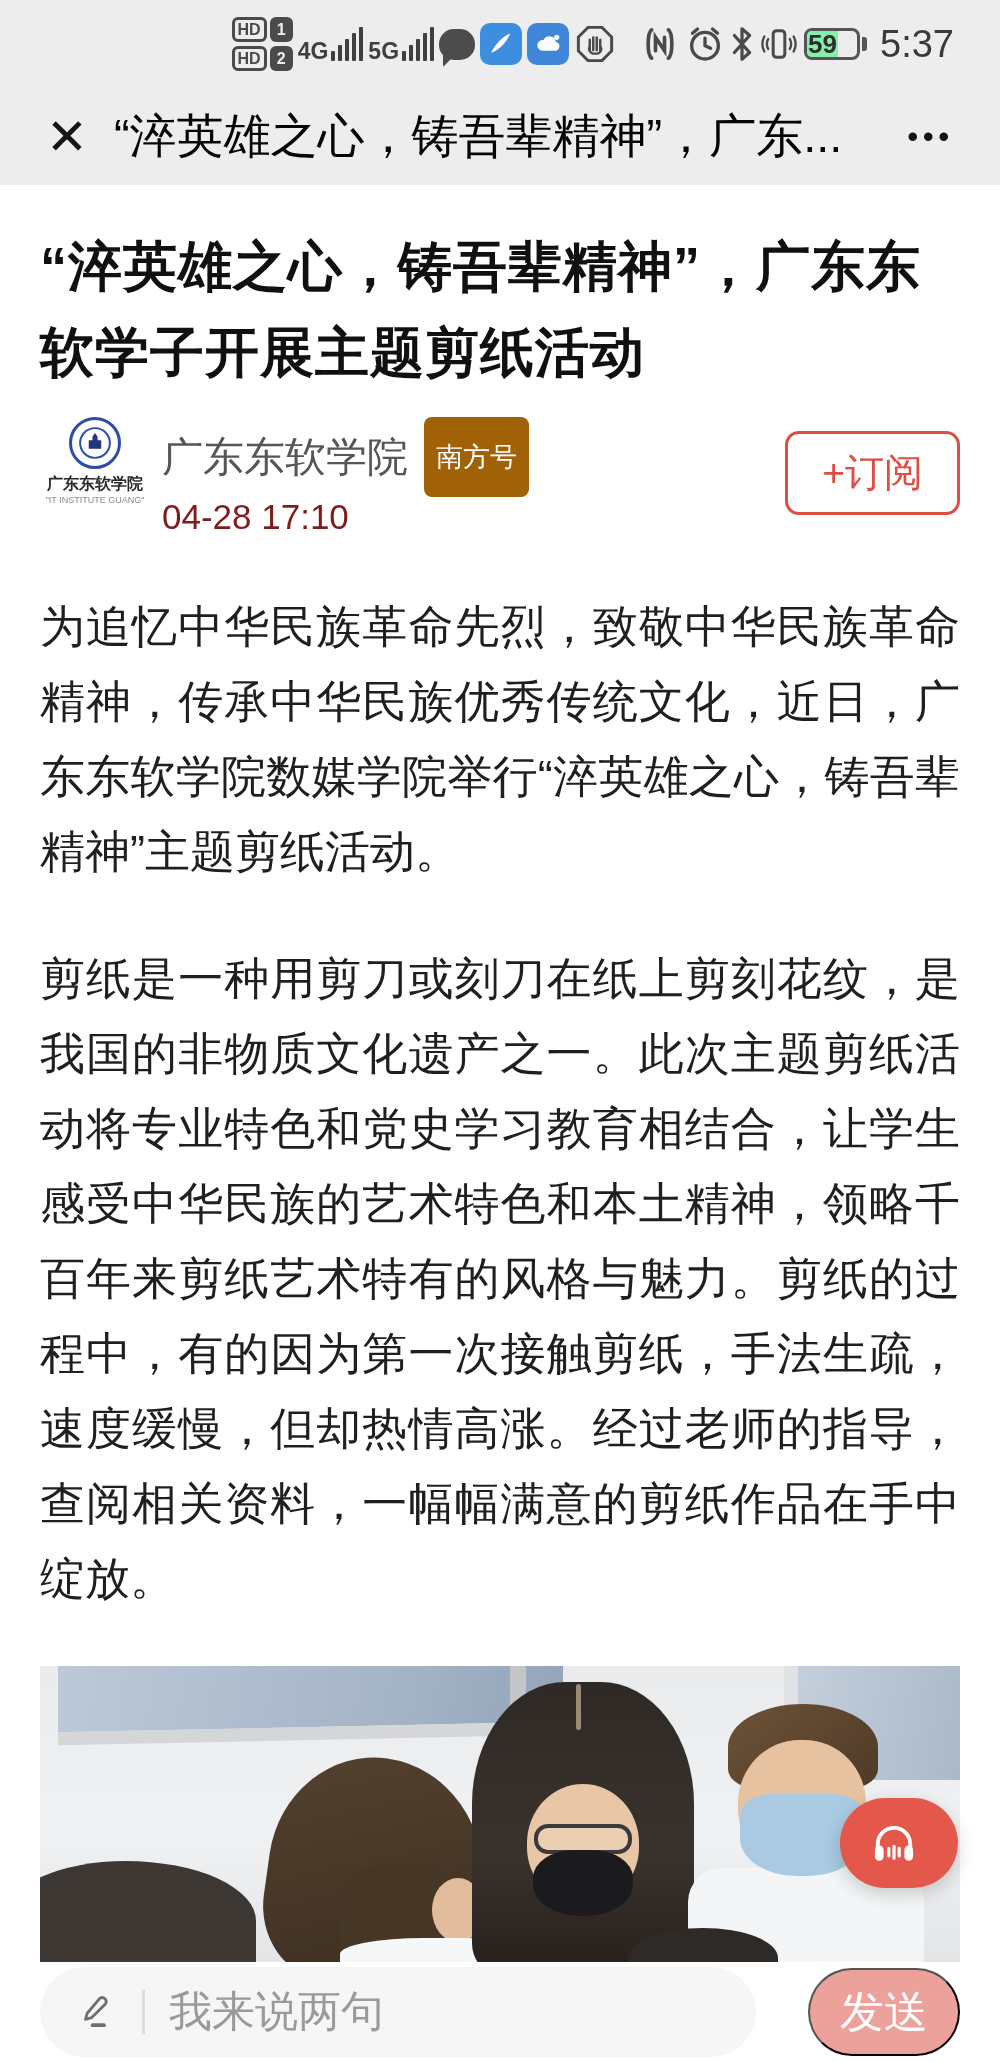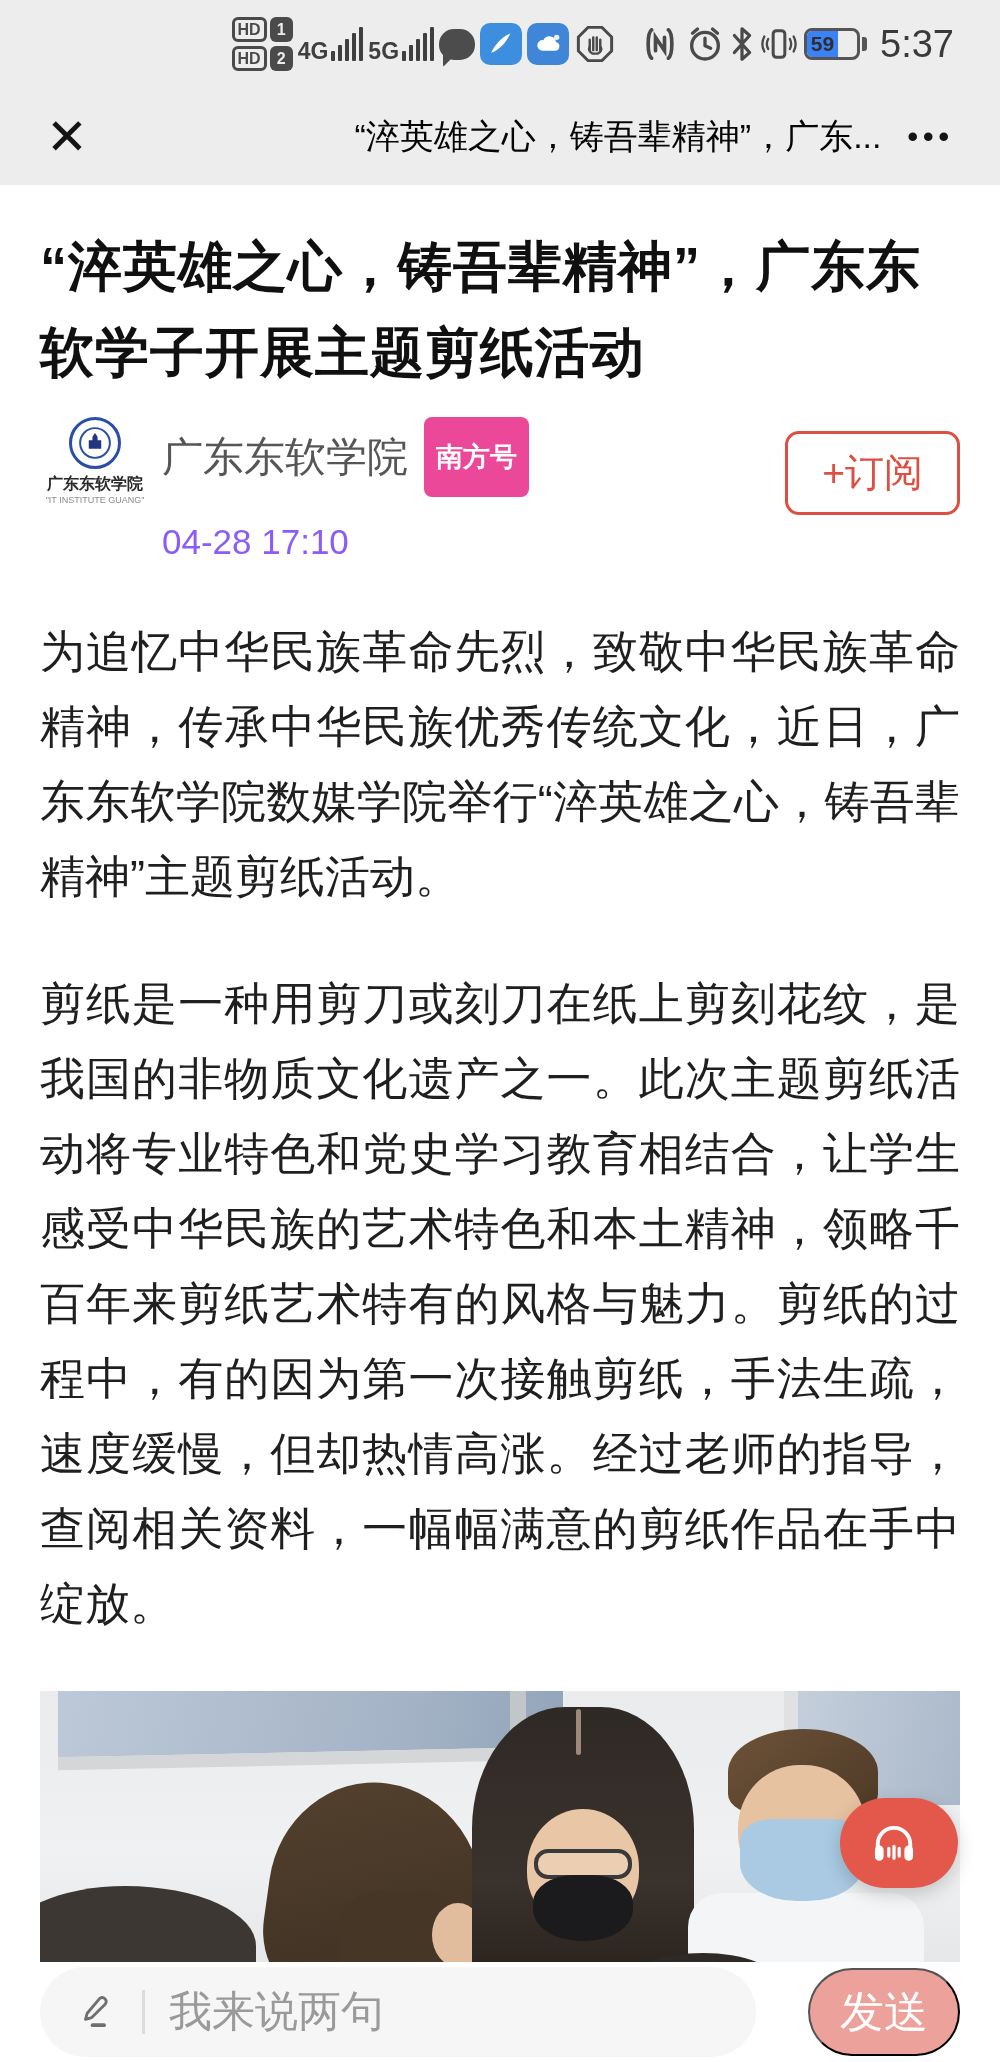--- a/index.html
+++ b/index.html
@@ -23,48 +23,48 @@
   .bars i:nth-child(1){height:10px}.bars i:nth-child(2){height:16px}
   .bars i:nth-child(3){height:22px}.bars i:nth-child(4){height:28px}.bars i:nth-child(5){height:34px}
   .bubble { position:relative; width:36px; height:31px; background:#4c4c4c; border-radius:15px; }
   .bubble:after { content:""; position:absolute; left:4px; bottom:-7px; border:8px solid transparent;
                   border-top-color:#4c4c4c; border-left-color:#4c4c4c; border-radius:2px; }
   .app-icon { width:42px; height:42px; border-radius:10px; display:flex; align-items:center; justify-content:center; }
   .st-ic { display:flex; align-items:center; justify-content:center; }
   .battery { display:flex; align-items:center; }
   .batt-body { width:56px; height:32px; border:3px solid #555; border-radius:8px; display:flex;
                overflow:hidden; align-items:stretch; }
-  .batt-fill { width:62%; background:#3b82f6; color:#2e2e2e; font-size:21px; font-weight:bold;
+  .batt-fill { width:62%; background:#86efac; color:#2e2e2e; font-size:26px; font-weight:bold;
                display:flex; align-items:center; justify-content:center; }
   .batt-nub { width:5px; height:14px; background:#555; border-radius:0 3px 3px 0; margin-left:2px; }
   .st-time { font-size:38px; color:#3a3a3a; margin-left:8px; }
 
   
   .nav-bar { height:97px; background:#EDEDED; display:flex; align-items:center; padding:0 46px; }
   .nav-close { font-size:50px; font-weight:300; color:#141414; line-height:1; }
-  .nav-title { flex:1; text-align:right; font-size:34px; color:#050505; white-space:nowrap;
+  .nav-title { flex:1; text-align:left; font-size:47px; color:#050505; white-space:nowrap;
                overflow:hidden; padding:0 26px; }
   .nav-more { font-size:30px; letter-spacing:5px; color:#141414; font-weight:bold; }
 
   
   .article-title { margin:38px 40px 0; font-size:54px; line-height:86px; color:#101010;
                    font-weight:700; letter-spacing:1px; }
   .publisher { margin:22px 40px 0; display:flex; align-items:flex-start; }
   .logo { width:110px; display:flex; flex-direction:column; align-items:center; }
   .logo-circle { width:52px; height:52px; border-radius:50%; border:3px solid #2b4da6;
                  display:flex; align-items:center; justify-content:center; background:#fdfdfd; }
   .logo-caption { font-size:16px; font-family:"Liberation Serif", serif; font-weight:bold;
                   color:#2a2a2a; margin-top:5px; white-space:nowrap; }
   .logo-sub { font-size:9px; color:#8a8a8a; white-space:nowrap; }
   .pub-mid { margin-left:12px; }
   .pub-row { display:flex; align-items:center; gap:16px; }
   .pub-name { font-size:41px; color:#565656; }
-  .pub-badge { background:#ec4899; color:#fff; font-size:27px; padding:22px 12px; border-radius:8px;
-               font-weight:bold; }
-  .pub-date { font-size:35px; color:#8b5cf6; margin-top:25px; }
+  .pub-badge { background:#a16207; color:#fff; font-size:27px; padding:22px 12px; border-radius:8px;
+               font-weight:normal; }
+  .pub-date { font-size:35px; color:#7f1d1d; margin-top:0; }
   .subscribe { margin-left:auto; margin-top:14px; border:3px solid #DD4F43; color:#DD4F43;
                font-size:39px; padding:12px 34px; border-radius:14px; background:#fff; }
 
   .body-p { margin:52px 40px 0; font-size:45px; line-height:75px; color:#1f1f1f; text-align:justify; }
 
   
   .photo { position:relative; margin:50px 40px 0; width:920px; height:296px; overflow:hidden;
            background:linear-gradient(180deg,#e9ebed 0%,#f0f1f2 55%,#e3e5e7 100%); }
   .photo div { position:absolute; }
   .win-l { left:18px; top:-6px; width:505px; height:80px;

